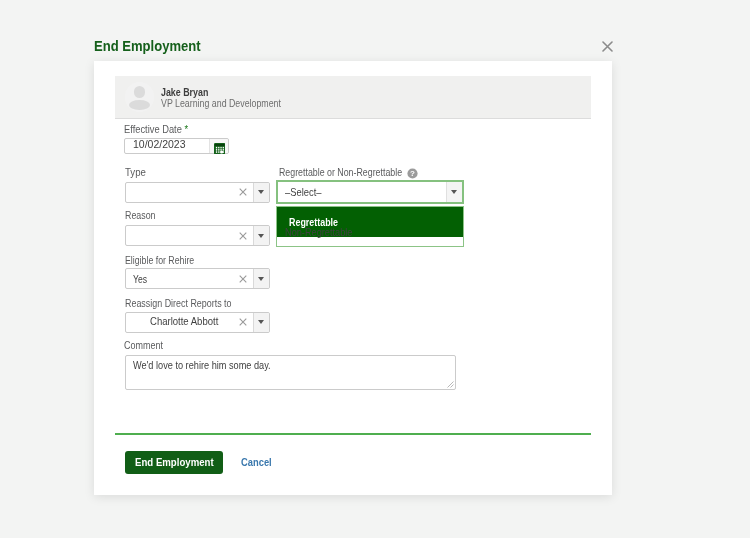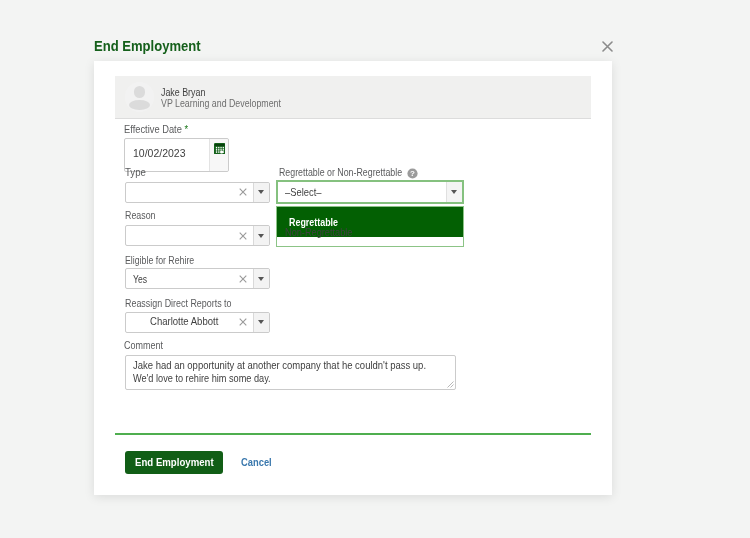--- a/index.html
+++ b/index.html
@@ -32,25 +32,25 @@
   <div class="abs" style="left:93.8px;top:36.9px;font-size:15px;font-weight:bold;color:#15601b"><span class="tx" style="transform:scaleX(0.87)">End Employment</span></div>
   <svg class="abs" style="left:601.6px;top:40.9px" width="11" height="11" viewBox="0 0 11 11">
     <path d="M1 1 L10 10 M10 1 L1 10" stroke="#8b8b8b" stroke-width="1.6" stroke-linecap="round"></path>
   </svg>
   <div class="abs modal"></div>
   <div class="abs strip"></div>
   <div class="abs avatar">
     <div class="av-head"></div>
     <div class="av-body"></div>
   </div>
-  <div class="abs" style="left:160.9px;top:85.9px;font-size:10.5px;font-weight:normal;color:#3e3e3e"><span class="tx" style="transform:scaleX(0.845)">Jake Bryan</span></div>
+  <div class="abs" style="left:160.9px;top:85.9px;font-size:10.5px;font-weight:bold;color:#3e3e3e"><span class="tx" style="transform:scaleX(0.845)">Jake Bryan</span></div>
   <div class="abs" style="left:160.9px;top:96.7px;font-size:10.5px;color:#6e6e6e"><span class="tx" style="transform:scaleX(0.84)">VP Learning and Development</span></div>
 
   <div class="abs label" style="left:123.9px;top:123.5px"><span class="tx" style="transform:scaleX(0.888)">Effective Date <span style="color:#1e7a1e">*</span></span></div>
-  <div class="abs input" style="left:124px;top:137.5px;width:105px;height:34px">
+  <div class="abs input" style="left:124px;top:137.5px;width:105px;height:16px">
     <div class="val" style="left:8px">
       <span class="tx" style="transform:translateY(-2px) scaleX(1.0)">10/02/2023</span>
     </div>
     <div style="position:absolute;right:0;top:0;bottom:0;width:18.3px;background:#f7f7f7;border-left:1px solid #e3e3e3;border-radius:0 2px 2px 0">
       <svg style="position:absolute;left:4px;top:4px" width="11.5" height="11.5" viewBox="0 0 11.5 11.5">
         <rect x="0" y="0" width="11.5" height="11.5" rx="1.3" fill="#13611a"></rect>
         <rect x="0.9" y="1.1" width="9.7" height="1.7" fill="#083c0c"></rect>
         <g fill="#fff">
           <rect x="1.9" y="3.9" width="1.3" height="1.5"></rect>
           <rect x="4.15" y="3.9" width="1.3" height="1.5"></rect>
@@ -123,21 +123,20 @@
     </div>
     <svg class="clearx" width="8" height="8" viewBox="0 0 8 8">
       <path d="M0.7 0.7 L7.3 7.3 M7.3 0.7 L0.7 7.3" stroke="#9a9a9a" stroke-width="1.1"></path>
     </svg>
     <div class="arrowzone"></div>
   </div>
 
   <div class="abs label" style="left:123.5px;top:339.5px"><span class="tx" style="transform:scaleX(0.855)">Comment</span></div>
   <div class="abs cmtbox">
     <div style="position:absolute;left:7.4px;top:2.6px;font-size:10px;color:#3f3f3f;line-height:13.5px">
-      <div><span class="tx" style="transform:scaleX(0.949)">Jake had an opportunity at another company that he couldn't pass up.</span></div>
       <div><span class="tx" style="transform:scaleX(0.918)">We'd love to rehire him some day.</span></div>
     </div>
     <svg style="position:absolute;right:1px;bottom:1px" width="7" height="7" viewBox="0 0 7 7">
       <path d="M6.5 0.5 L0.5 6.5 M6.5 3.5 L3.5 6.5" stroke="#b0b0b0" stroke-width="0.9"></path>
     </svg>
   </div>
 
   <div class="abs greenline"></div>
   <div class="abs btn"></div>
   <div class="abs" style="left:135.3px;top:455.6px;font-size:11px;font-weight:bold;color:#fff"><span class="tx" style="transform:scaleX(0.876)">End Employment</span></div>

